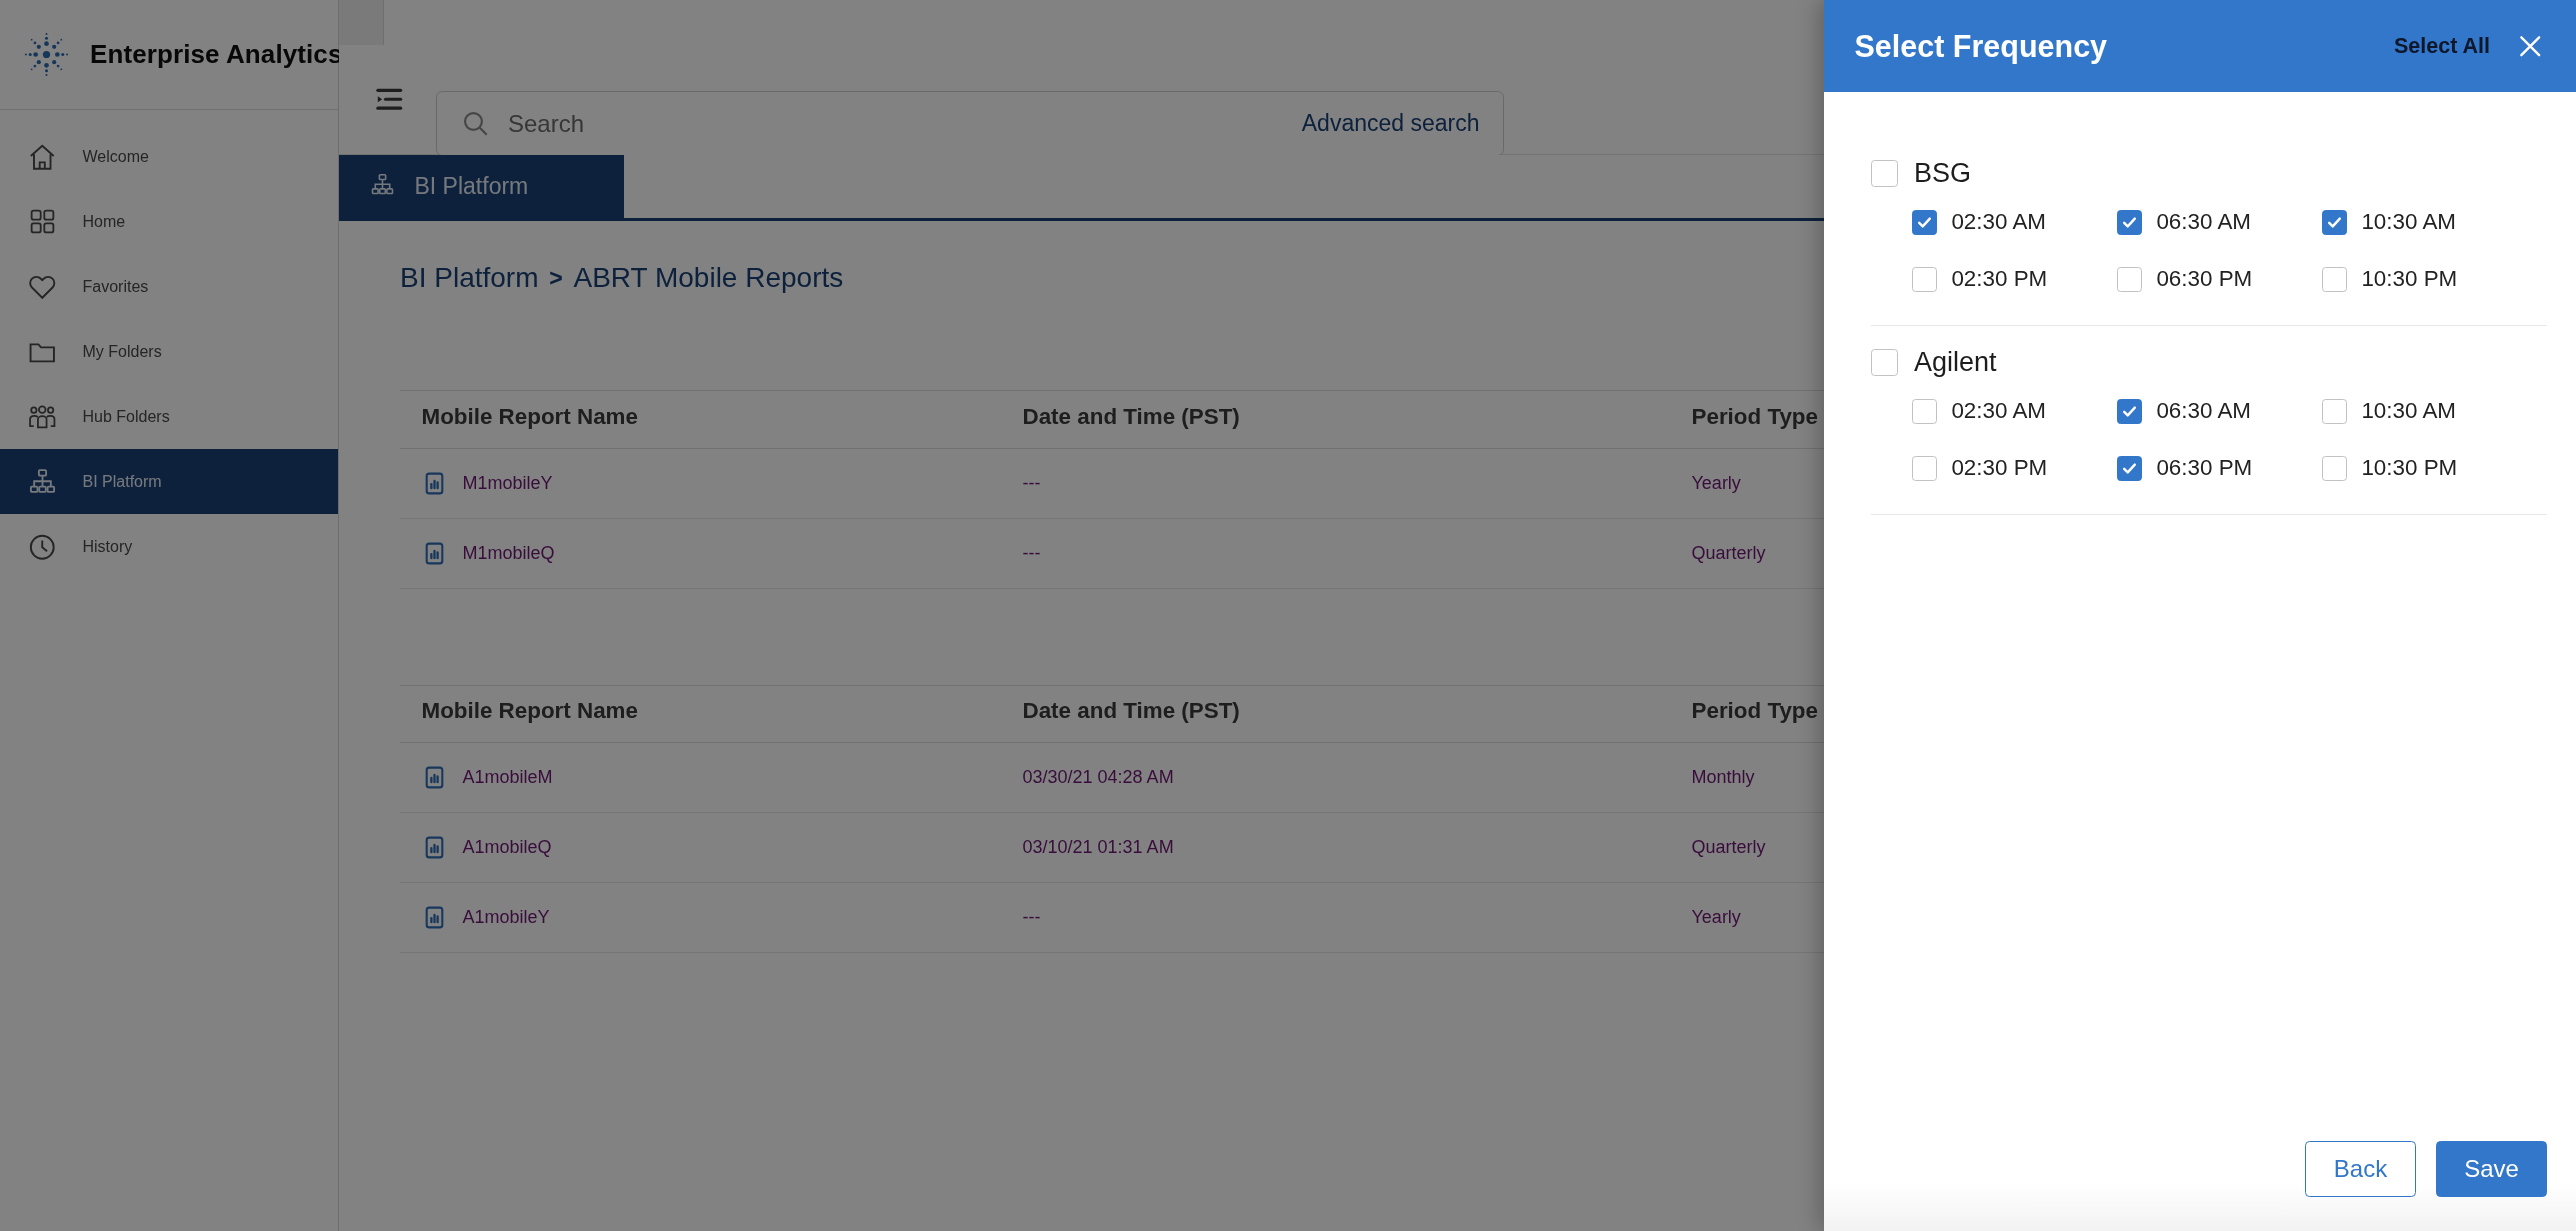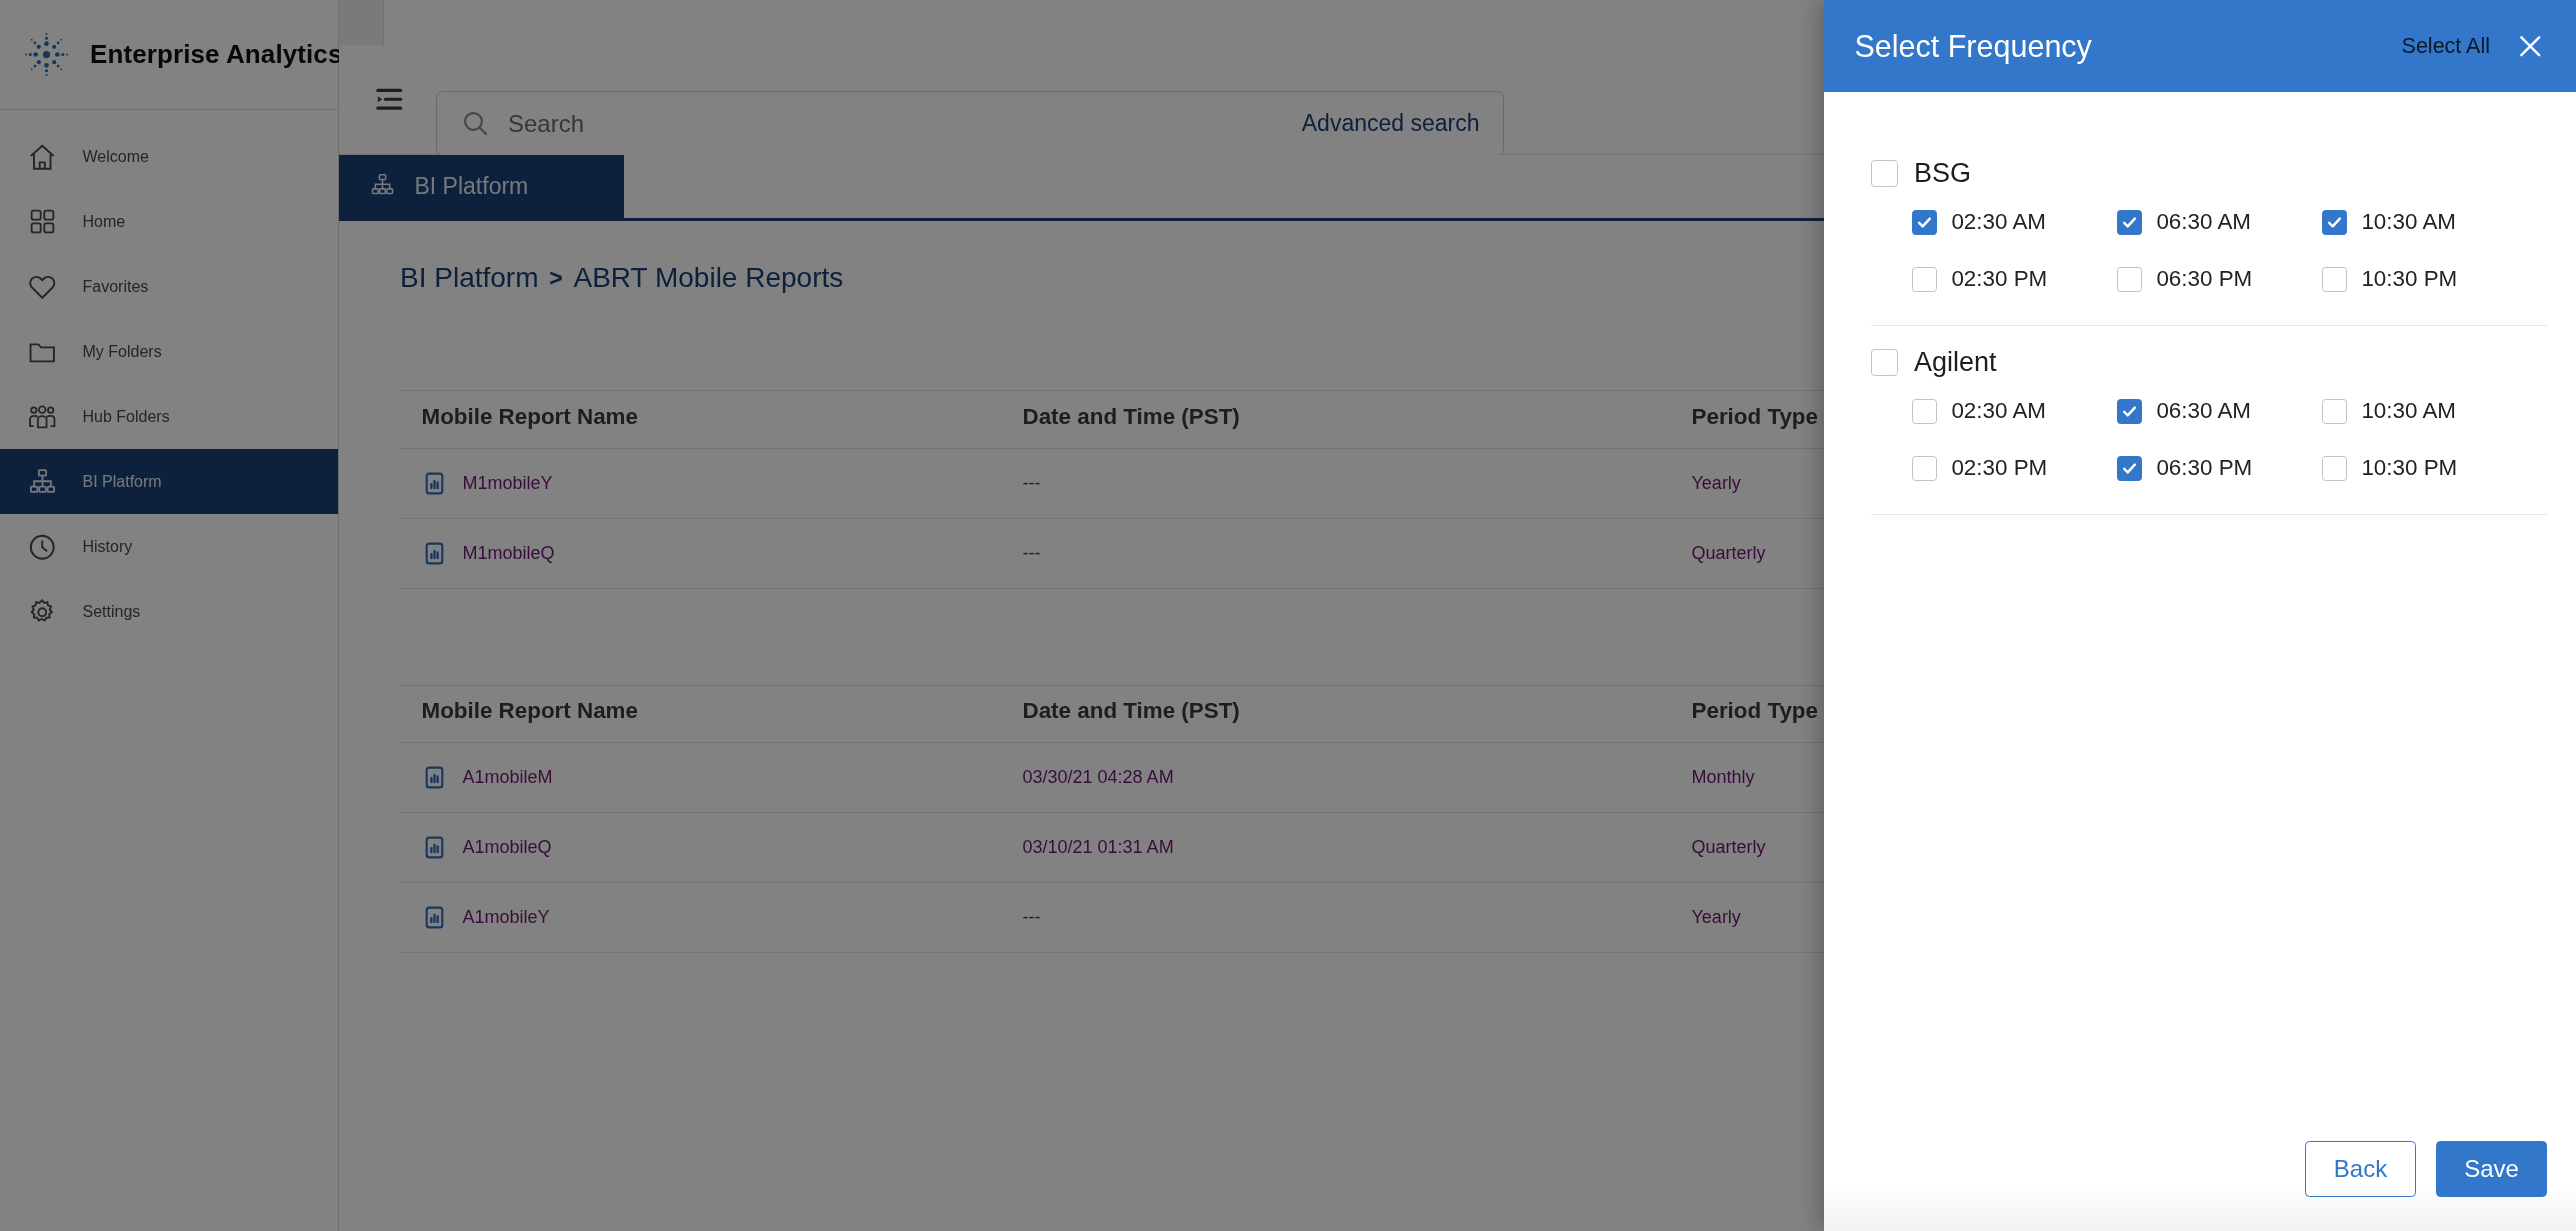--- a/index.html
+++ b/index.html
@@ -242,20 +242,21 @@
     box-shadow: -5.4px 0 20px rgba(0,0,0,0.25);
   }
   .modal-header {
     height: 92px;
     flex: 0 0 92px;
     background: #3277ca;
     display: flex;
     align-items: center;
     padding: 0 25px 0 30.5px;
     gap: 20px;
+    font-weight: bold;
   }
   .modal-title {
     flex: 1 1 auto;
     color: #ffffff;
     font-size: 30.5px;
     white-space: nowrap;
   }
   .select-all {
     color: #0f172a;
     font-size: 21.5px;
@@ -481,29 +482,20 @@
         <div class="nav-item">
           <span class="nav-ico">
             <svg viewBox="0 0 24 24" width="30.5" height="30.5" fill="none" stroke="currentColor" stroke-width="1.5">
               <circle cx="12" cy="12" r="9"></circle>
                 <path d="M12 6.6V12l3.8 3.2"></path>
             </svg>
           </span>
           <span class="nav-label">History</span>
         </div>
 
-        <div class="nav-item">
-          <span class="nav-ico">
-            <svg viewBox="0 0 24 24" width="30.5" height="30.5" fill="none" stroke="currentColor" stroke-width="1.5">
-              <circle cx="12" cy="12" r="3.1"></circle>
-              <path d="M12 2.6l1.5 2.1 2.5-.6.5 2.5 2.4.9-1 2.4 1.6 2-2 1.6.3 2.6-2.6.2-1.3 2.2-2.3-1.2-2.3 1.2-1.3-2.2-2.6-.2.3-2.6-2-1.6 1.6-2-1-2.4 2.4-.9.5-2.5 2.5.6z"></path>
-            </svg>
-          </span>
-          <span class="nav-label">Settings</span>
-        </div>
       </nav>
     </aside>
 
     <section class="main">
       <div class="main-gutter"></div>
 
       <div class="main-inner">
 
         <div class="toolbar">
           <span class="toolbar-menu-btn">

